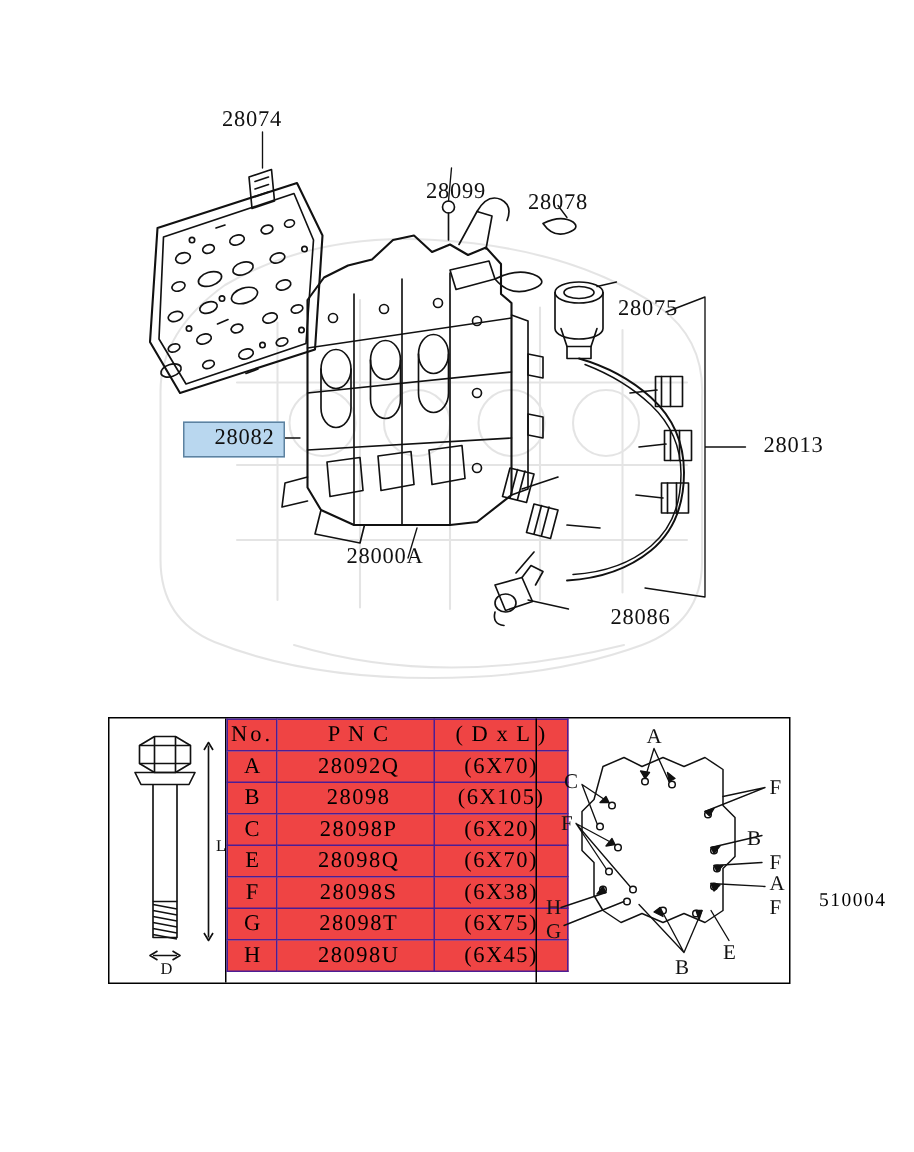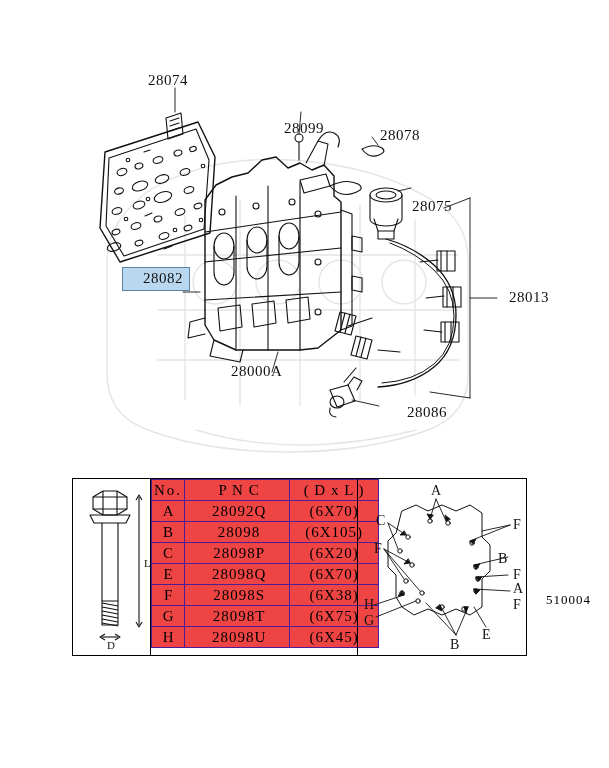--- a/index.html
+++ b/index.html
@@ -238,26 +238,26 @@
         <path d="M497 298 L470 298 M470 198 L470 398 M470 198 L444 208 M470 398 L430 392"></path>
         <path d="M379 406 L352 400"></path>
         <path d="M272 372 L278 352"></path>
         <path d="M183 292 L200 292"></path>
       </g>
     </g>
   </svg>
 
   <div class="lbl" style="left:148px;top:72px;">28074</div>
   <div class="lbl" style="left:284px;top:96px;margin-top:24px;">28099</div>
-  <div class="lbl" style="left:352px;top:127px;margin-left:28px;">28078</div>
+  <div class="lbl" style="left:352px;top:127px;">28078</div>
   <div class="lbl" style="left:412px;top:178px;margin-top:20px;">28075</div>
   <div class="lbl" style="left:509px;top:289px;">28013</div>
   <div class="lbl" style="left:383px;top:404px;margin-left:24px;">28086</div>
   <div class="lbl" style="left:231px;top:363px;">28000A</div>
-  <div class="highlight" style="left:122px;top:267px;padding-left:20px;">28082</div>
+  <div class="highlight" style="left:122px;top:281px;padding-left:20px;">28082</div>
 
   <div id="tablebox">
 
     <div id="boltcell">
       <svg viewBox="0 0 78 176" style="position:absolute;left:0;top:0;width:78px;height:176px;">
         <g fill="none" stroke="#111" stroke-width="1.1" stroke-linejoin="round">
 
           <path d="M20 18 L30 12 L44 12 L54 18 L54 30 L44 36 L30 36 L20 30 Z"></path>
           <path d="M20 18 L54 18 M30 12 L30 36 M44 12 L44 36"></path>
           <path d="M20 30 L54 30"></path>

